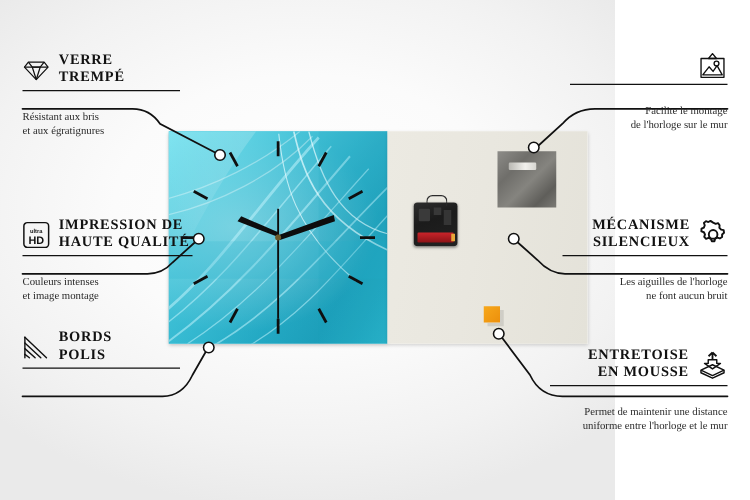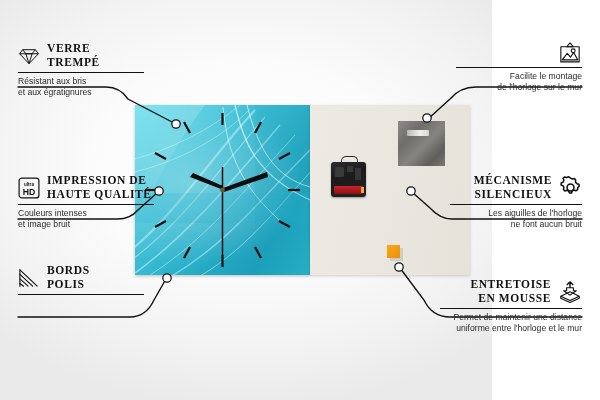--- a/index.html
+++ b/index.html
@@ -23,22 +23,22 @@
   .feat.right .head{justify-content:flex-end;}
   .title{
     font-family:"Liberation Serif",serif;
     font-weight:700;font-size:11.5px;line-height:13.5px;
     letter-spacing:.6px;color:#111;text-transform:uppercase;
   }
   .feat.left .title{text-align:left;}
   .feat.right .title{text-align:right;}
   .rule{height:1px;background:#111;margin-top:3px;}
   .desc{
-    font-family:Liberation Sans, sans-serif;
-    font-size:8.6px;line-height:10.6px;color:#2a2a2a;margin-top:3px;
+    font-family:Liberation Serif, serif;
+    font-size:8.6px;line-height:10.6px;color:#2a2a2a;margin-top:15px;
   }
   .feat.right .desc{text-align:right;}
   .ico{flex:0 0 auto;display:block;}
   .panel{position:absolute;}
   #clock{
     left:135px;top:105px;width:175px;height:170px;
     background:
       radial-gradient(ellipse 120% 90% at 30% 45%, rgba(255,255,255,.55) 0%, rgba(255,255,255,0) 55%),
       linear-gradient(118deg,#2fc6dd 0%, #31c3da 18%, #2bb9d2 38%, #1fa9c4 60%, #1c9fba 78%, #2ab2c9 100%);
     box-shadow:0 1px 3px rgba(0,0,0,.25);
@@ -220,21 +220,21 @@
         <text x="12" y="19.5" text-anchor="middle" font-family="Liberation Sans, sans-serif" font-size="9.5" font-weight="bold" fill="#111">HD</text>
       </svg>
       <div class="title">
         <span>IMPRESSION DE</span><br>
         <span>HAUTE QUALITÉ</span>
       </div>
     </div>
     <div class="rule"></div>
     <div class="desc">
       <span>Couleurs intenses</span><br>
-      <span>et image bruit</span>
+      <span>et image montage</span>
     </div>
   </div>
 
   <div class="feat left" style="left:18px;top:264px;width:126px;">
     <div class="head">
       <svg class="ico" width="22" height="20" viewBox="0 0 24 22">
         <g stroke="#111" stroke-width="1.25" stroke-linecap="round">
           <line x1="2" y1="2" x2="21" y2="20"></line>
           <line x1="2" y1="7" x2="16" y2="20"></line>
           <line x1="2" y1="12" x2="11" y2="20"></line>

